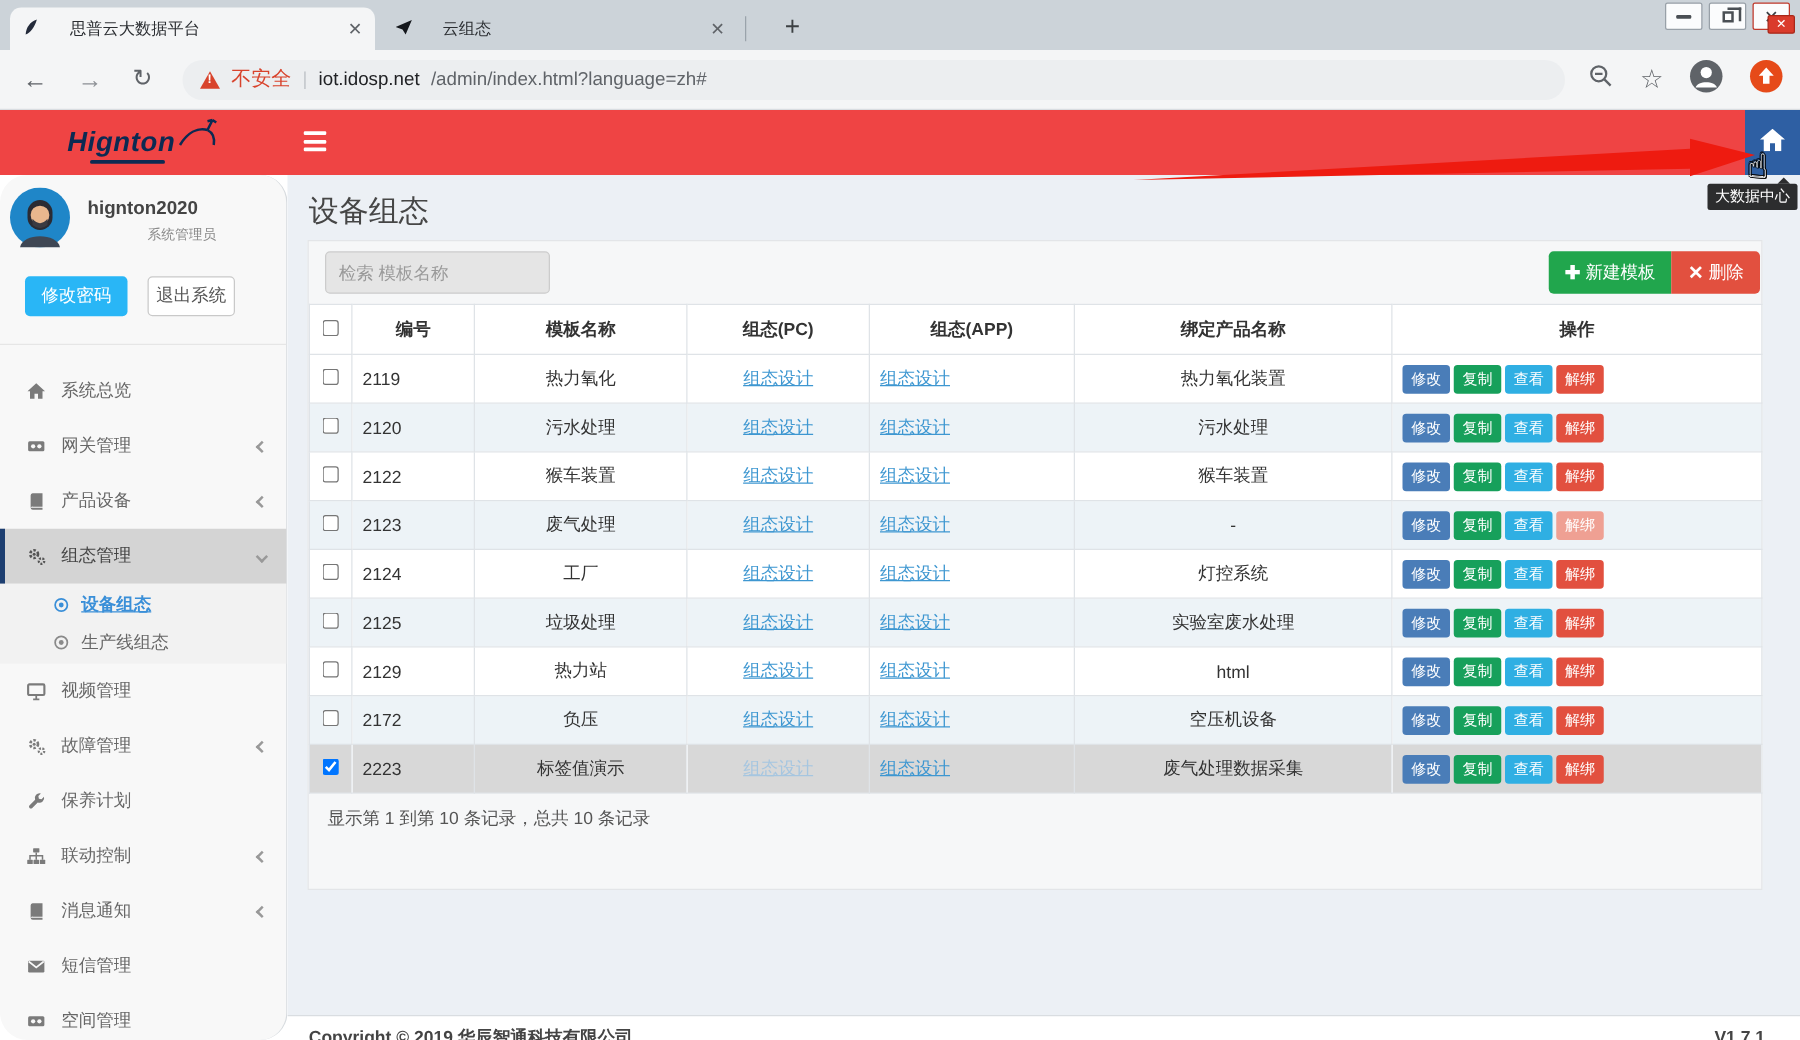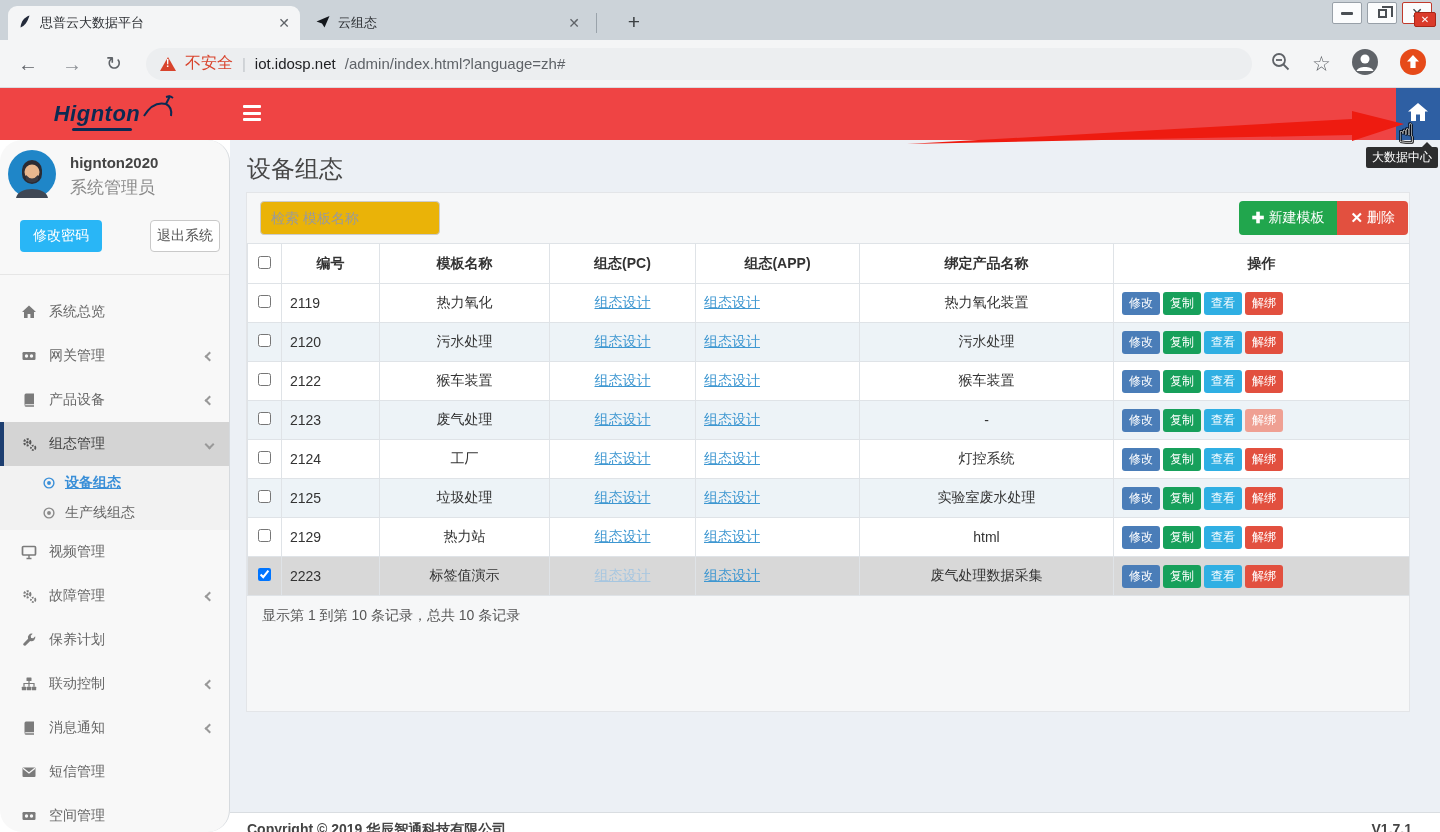--- a/index.html
+++ b/index.html
@@ -1,21 +1,21 @@
 <!DOCTYPE html>
 <html><head>
 <meta charset="utf-8">
 <style>
   *{box-sizing:border-box;margin:0;padding:0;}
   html,body{width:1440px;height:832px;overflow:hidden;}
   body{font-family:"Liberation Sans","DejaVu Sans",sans-serif;background:#fff;position:relative;}
 
   
   .titlebar{position:absolute;left:0;top:0;width:1440px;height:40px;background:#ccd3d9;}
-  .tab{display:flex;align-items:center;gap:8px;padding:0 10px;height:34px;position:absolute;top:6px;font-size:13px;color:#2c2f33;}
+  .tab{display:flex;align-items:center;gap:24px;padding:0 10px;height:34px;position:absolute;top:6px;font-size:13px;color:#2c2f33;}
   .tab.active{left:8px;width:292px;background:#f4f5f6;border-radius:9px 9px 0 0;}
   .tab.inactive{left:306px;width:284px;}
   .tab .tab-title{flex:1;white-space:nowrap;overflow:hidden;}
   .tab .tab-close{color:#5f6368;font-size:14px;cursor:pointer;}
   .tab-divider{position:absolute;left:596px;top:13px;width:1px;height:20px;background:#9aa3ab;}
   .newtab-btn{position:absolute;left:620px;top:8px;width:28px;height:28px;font-size:21px;color:#3c4043;display:flex;align-items:center;justify-content:center;}
   .win-controls{position:absolute;right:8px;top:2px;display:flex;gap:5px;}
   .winbtn{width:30px;height:22px;border:1px solid #98a0a8;background:#fbfcfd;border-radius:2px;display:flex;align-items:center;justify-content:center;position:relative;}
   .winbtn .min-bar{width:12px;height:3px;background:#4a4f54;border-radius:1px;}
   .winbtn .restore-sq{width:9px;height:9px;border:2px solid #4a4f54;position:relative;}
@@ -45,22 +45,22 @@
   .logo-text{font-size:22px;font-weight:bold;font-style:italic;color:#0c2causes;color:#0c2a52;letter-spacing:.5px;position:relative;}
   .logo-text:after{content:"";position:absolute;left:18px;bottom:-4px;width:60px;height:3px;background:#0c2a52;border-radius:2px;}
   .hamburger{position:absolute;left:243px;top:17px;width:18px;height:16px;display:flex;flex-direction:column;justify-content:space-between;cursor:pointer;}
   .hamburger i{display:block;height:3px;background:#fff;border-radius:1px;}
   .home-btn{position:absolute;right:0;top:0;width:44px;height:52px;background:#2e5fa3;display:flex;align-items:center;justify-content:center;cursor:pointer;}
 
   
   .sidebar{position:absolute;left:0;top:140px;width:230px;height:692px;background:#f8f8f8;border-right:1px solid #d6dade;border-radius:22px;}
   .user-row{display:flex;align-items:center;gap:14px;padding:10px 8px 0 8px;}
   .user-name{font-size:15px;font-weight:bold;color:#444;}
-  .user-role{font-size:17px;color:#8a8a8a;margin-top:5px;}
-  .user-btns{display:flex;margin:18px 0 0 20px;gap:48px;}
+  .user-role{font-size:11px;color:#8a8a8a;margin-top:5px;margin-left:48px;}
+  .user-btns{display:flex;margin:18px 0 0 20px;gap:16px;}
   .btn-pass{width:82px;height:32px;background:#29b6f6;color:#fff;font-size:14px;border:none;border-radius:4px;}
   .btn-logout{width:70px;height:32px;background:#fff;color:#555;font-size:14px;border:1px solid #c9c9c9;border-radius:4px;}
   .side-divider{margin-top:22px;border-bottom:1px solid #e6e6e6;}
   .menu{margin-top:15px;}
   .side-item{height:44px;display:flex;align-items:center;padding:0 16px 0 20px;color:#676767;font-size:14px;cursor:pointer;}
   .side-item.active{background:#d4d4d4;border-left:4px solid #1d3e70;padding-left:16px;color:#444;}
   .s-icon{width:17px;height:17px;margin-right:12px;color:#7b7b7b;display:inline-flex;align-items:center;justify-content:center;flex:none;}
   .side-item.active .s-icon{color:#555;}
   .chev{display:inline-block;width:7px;height:7px;border-right:2px solid #999;border-bottom:2px solid #999;margin-left:auto;}
   .chev.left{transform:rotate(135deg);}
@@ -69,21 +69,21 @@
   .sub-item{height:30px;display:flex;align-items:center;padding-left:42px;font-size:14px;color:#676767;cursor:pointer;}
   .sub-item .s-icon{width:14px;height:14px;margin-right:9px;color:#8a8a8a;}
   .sub-item.active .s-icon{color:#3a8fd8;}
   .sub-item.active .s-label{color:#3a8fd8;text-decoration:underline;font-weight:bold;}
 
   
   .content{position:absolute;left:230px;top:140px;width:1210px;height:672px;background:#ecf0f5;overflow:hidden;}
   .page-title{margin:13px 0 0 17px;font-size:24px;color:#464646;font-weight:normal;}
   .panel{position:absolute;left:16px;top:52px;width:1164px;height:520px;background:#f6f7f8;border:1px solid #e3e5e8;}
   .panel-toolbar{height:50px;display:flex;align-items:center;padding:0 1px 0 13px;}
-  .search-input{width:180px;height:34px;border:1px solid #ccc;border-radius:4px;padding:0 10px;font-size:14px;background:#eab308;color:#333;}
+  .search-input{width:180px;height:34px;border:1px solid #ccc;border-radius:4px;padding:0 10px;font-size:14px;background:#e5e5e5;color:#333;}
   .search-input::placeholder{color:#9a9a9a;}
   .btn-group{margin-left:auto;display:flex;}
   .btn-new,.btn-del{height:34px;border:none;color:#fff;font-size:14px;padding:0 13px;display:flex;align-items:center;gap:4px;cursor:pointer;}
   .btn-new{background:#21a64d;border-radius:4px 0 0 4px;}
   .btn-del{background:#e2503f;border-radius:0 4px 4px 0;}
   .btn-ico{font-weight:bold;font-size:15px;}
 
   table.grid{width:100%;table-layout:fixed;border-collapse:collapse;background:#fff;font-size:14px;color:#333;}
   .grid th,.grid td{border:1px solid #dfe3e7;height:39px;padding:0 8px;overflow:hidden;white-space:nowrap;}
   .grid th{font-weight:bold;text-align:center;background:#fff;height:40px;}
@@ -463,20 +463,29 @@
           </tr>
           <tr>
             <td class="c-check"><input type="checkbox" style=""></td>
             <td class="c-id">2129</td>
             <td class="c-name">热力站</td>
             <td class="c-pc"><a class="cfg-link">组态设计</a></td>
             <td class="c-app"><a class="cfg-link">组态设计</a></td>
             <td class="c-prod">html</td>
             <td class="c-act"><span class="act modify">修改</span><span class="act copy">复制</span><span class="act view">查看</span><span class="act unbind">解绑</span></td>
           </tr>
+          <tr>
+            <td class="c-check"><input type="checkbox" style=""></td>
+            <td class="c-id">2172</td>
+            <td class="c-name">负压</td>
+            <td class="c-pc"><a class="cfg-link">组态设计</a></td>
+            <td class="c-app"><a class="cfg-link">组态设计</a></td>
+            <td class="c-prod">空压机设备</td>
+            <td class="c-act"><span class="act modify">修改</span><span class="act copy">复制</span><span class="act view">查看</span><span class="act unbind">解绑</span></td>
+          </tr>
           <tr class="selected">
             <td class="c-check"><input type="checkbox" checked="" style=""></td>
             <td class="c-id">2223</td>
             <td class="c-name">标签值演示</td>
             <td class="c-pc"><a class="cfg-link faded">组态设计</a></td>
             <td class="c-app"><a class="cfg-link">组态设计</a></td>
             <td class="c-prod">废气处理数据采集</td>
             <td class="c-act"><span class="act modify">修改</span><span class="act copy">复制</span><span class="act view">查看</span><span class="act unbind">解绑</span></td>
           </tr>
         </tbody>

